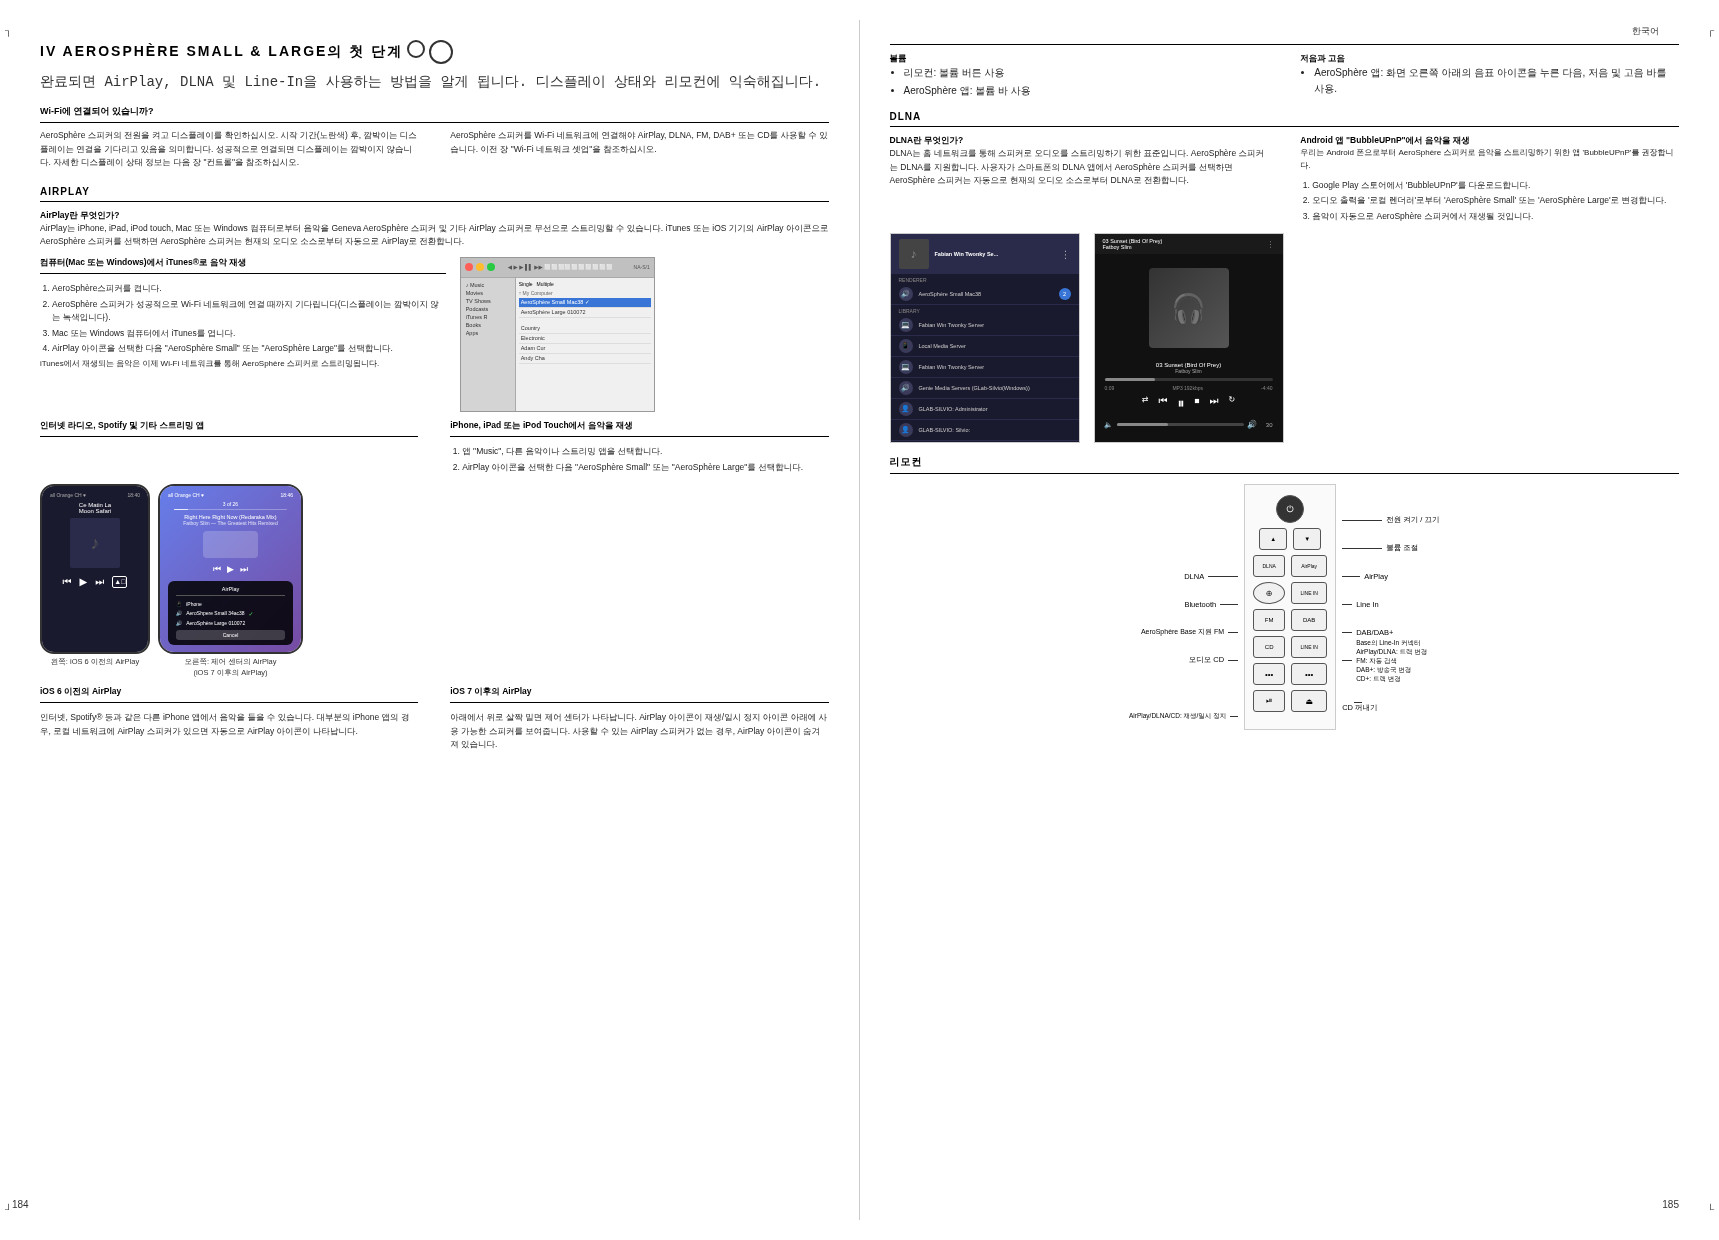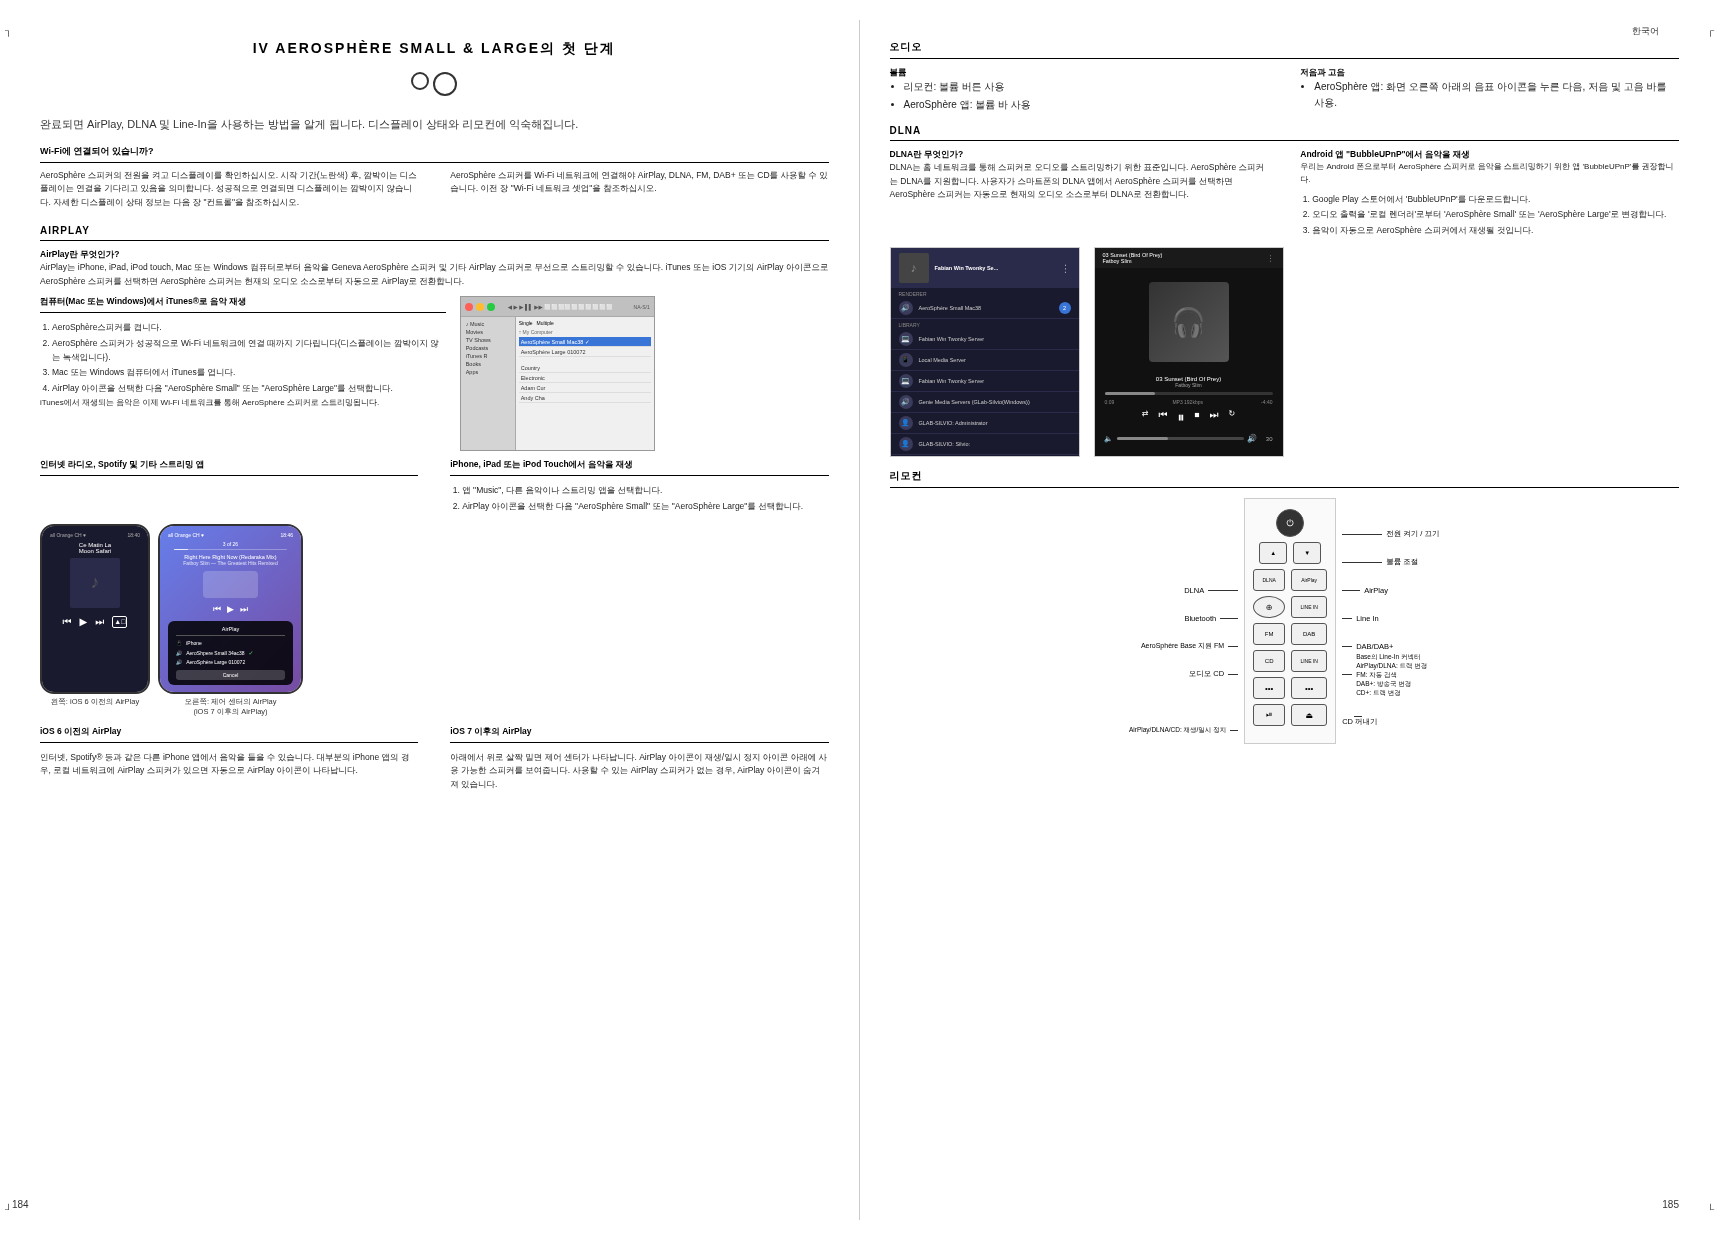--- a/index.html
+++ b/index.html
@@ -51,47 +51,47 @@
       color: #333;
     }
     .page-number-left { left: 12px; }
     .page-number-right { right: 40px; }
 
     
     .section-main-title {
       font-size: 16px;
       font-weight: bold;
       letter-spacing: 1px;
-      margin-bottom: 20px;
-      display: flex;
-      align-items: center;
-      gap: 14px;
-      flex-direction: column;
+      margin-bottom: 8px;
+      display: flex;
+      align-items: center;
+      gap: 4px;
     }
     .section-main-title .circles {
       display: flex;
       gap: 4px;
     }
     .section-main-title .circle {
       width: 18px;
       height: 18px;
       border: 2px solid #333;
       border-radius: 50%;
       display: inline-block;
     }
     .section-line {
       border: none;
       border-top: 1.5px solid #000;
       margin: 4px 0 8px 0;
     }
     .intro-text {
-      font-size: 11px;
+      font-size: 14px;
       color: #333;
       margin-bottom: 12px;
       line-height: 1.5;
+      font-family: Liberation Mono, monospace;
     }
     .subsection-title {
       font-size: 9px;
       font-weight: bold;
       margin-bottom: 4px;
     }
     .subsection-underline {
       border-top: 1px solid #000;
       margin-bottom: 6px;
     }
@@ -643,21 +643,20 @@
 
     <span class="page-number page-number-left">184</span>
   </div>
 
   <div class="page-right">
     <span class="corner-mark corner-tr">┌</span>
     <span class="corner-mark corner-br">└</span>
     <span class="lang-label">한국어</span>
 
     <div>
-      <div style="font-size:10px; font-weight:bold; letter-spacing:1px; margin-bottom:2px;">오디오</div>
       <hr class="section-line">
 
       <div class="two-col">
         <div>
           <div class="bold-label">볼륨</div>
           <ul class="bullet-list">
             <li>리모컨: 볼륨 버튼 사용</li>
             <li>AeroSphère 앱: 볼륨 바 사용</li>
           </ul>
         </div>

